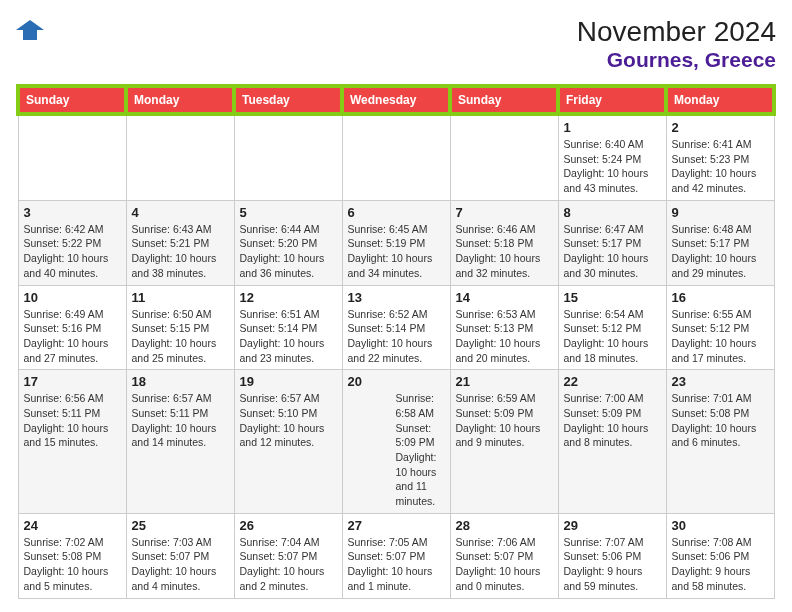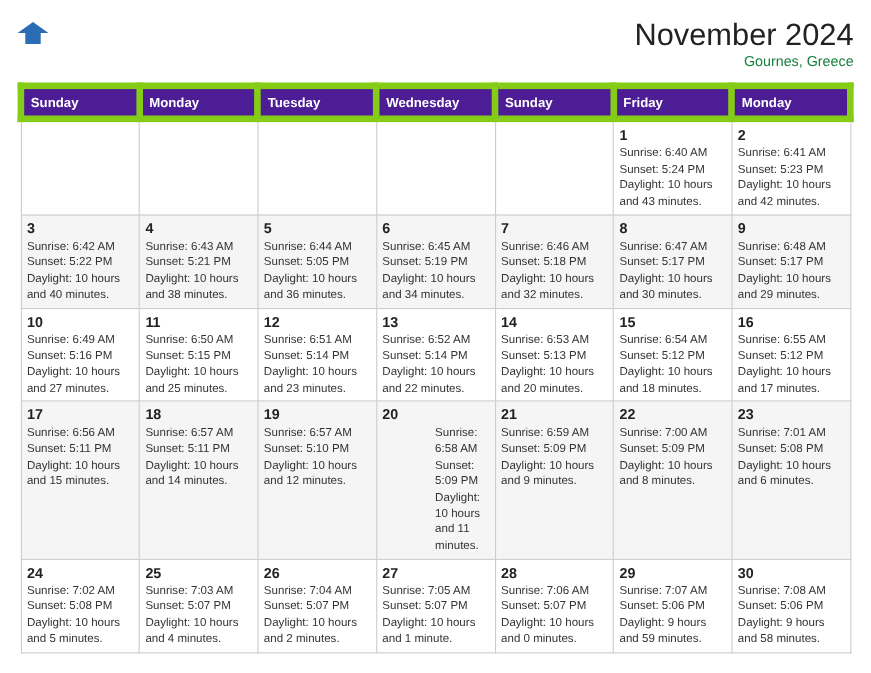--- a/index.html
+++ b/index.html
@@ -34,36 +34,37 @@
     }
     .title-block {
       text-align: right;
     }
     .month-title {
       font-size: 28px;
       font-weight: normal;
       color: #222;
     }
     .location {
-      font-size: 13px;
-      color: #15803d;
+      font-size: 21px;
+      color: #4c1d95;
+      font-weight: bold;
     }
     .calendar {
       width: 100%;
       border-collapse: collapse;
       font-size: 11px;
     }
     .calendar th {
-      background: #4c1d95;
+      background: #ef4444;
       color: #fff;
       text-align: left;
       padding: 5px 6px;
       font-size: 12px;
       font-weight: bold;
-      border: 6px solid #84cc16;
+      border: 4px solid #84cc16;
     }
     .calendar td {
       border: 1px solid #ccc;
       vertical-align: top;
       padding: 4px 5px;
       width: 108px;
       min-height: 80px;
       background: #fff;
     }
     .calendar tr:nth-child(even) td {
@@ -147,21 +148,21 @@
         <td>
           <div class="day-num">4</div>
           <div class="day-info" style="white-space: pre-line;">Sunrise: 6:43 AM
 Sunset: 5:21 PM
 Daylight: 10 hours
 and 38 minutes.</div>
         </td>
         <td>
           <div class="day-num">5</div>
           <div class="day-info" style="white-space: pre-line;">Sunrise: 6:44 AM
-Sunset: 5:05 PM
+Sunset: 5:20 PM
 Daylight: 10 hours
 and 36 minutes.</div>
         </td>
         <td>
           <div class="day-num">6</div>
           <div class="day-info" style="white-space: pre-line;">Sunrise: 6:45 AM
 Sunset: 5:19 PM
 Daylight: 10 hours
 and 34 minutes.</div>
         </td>

